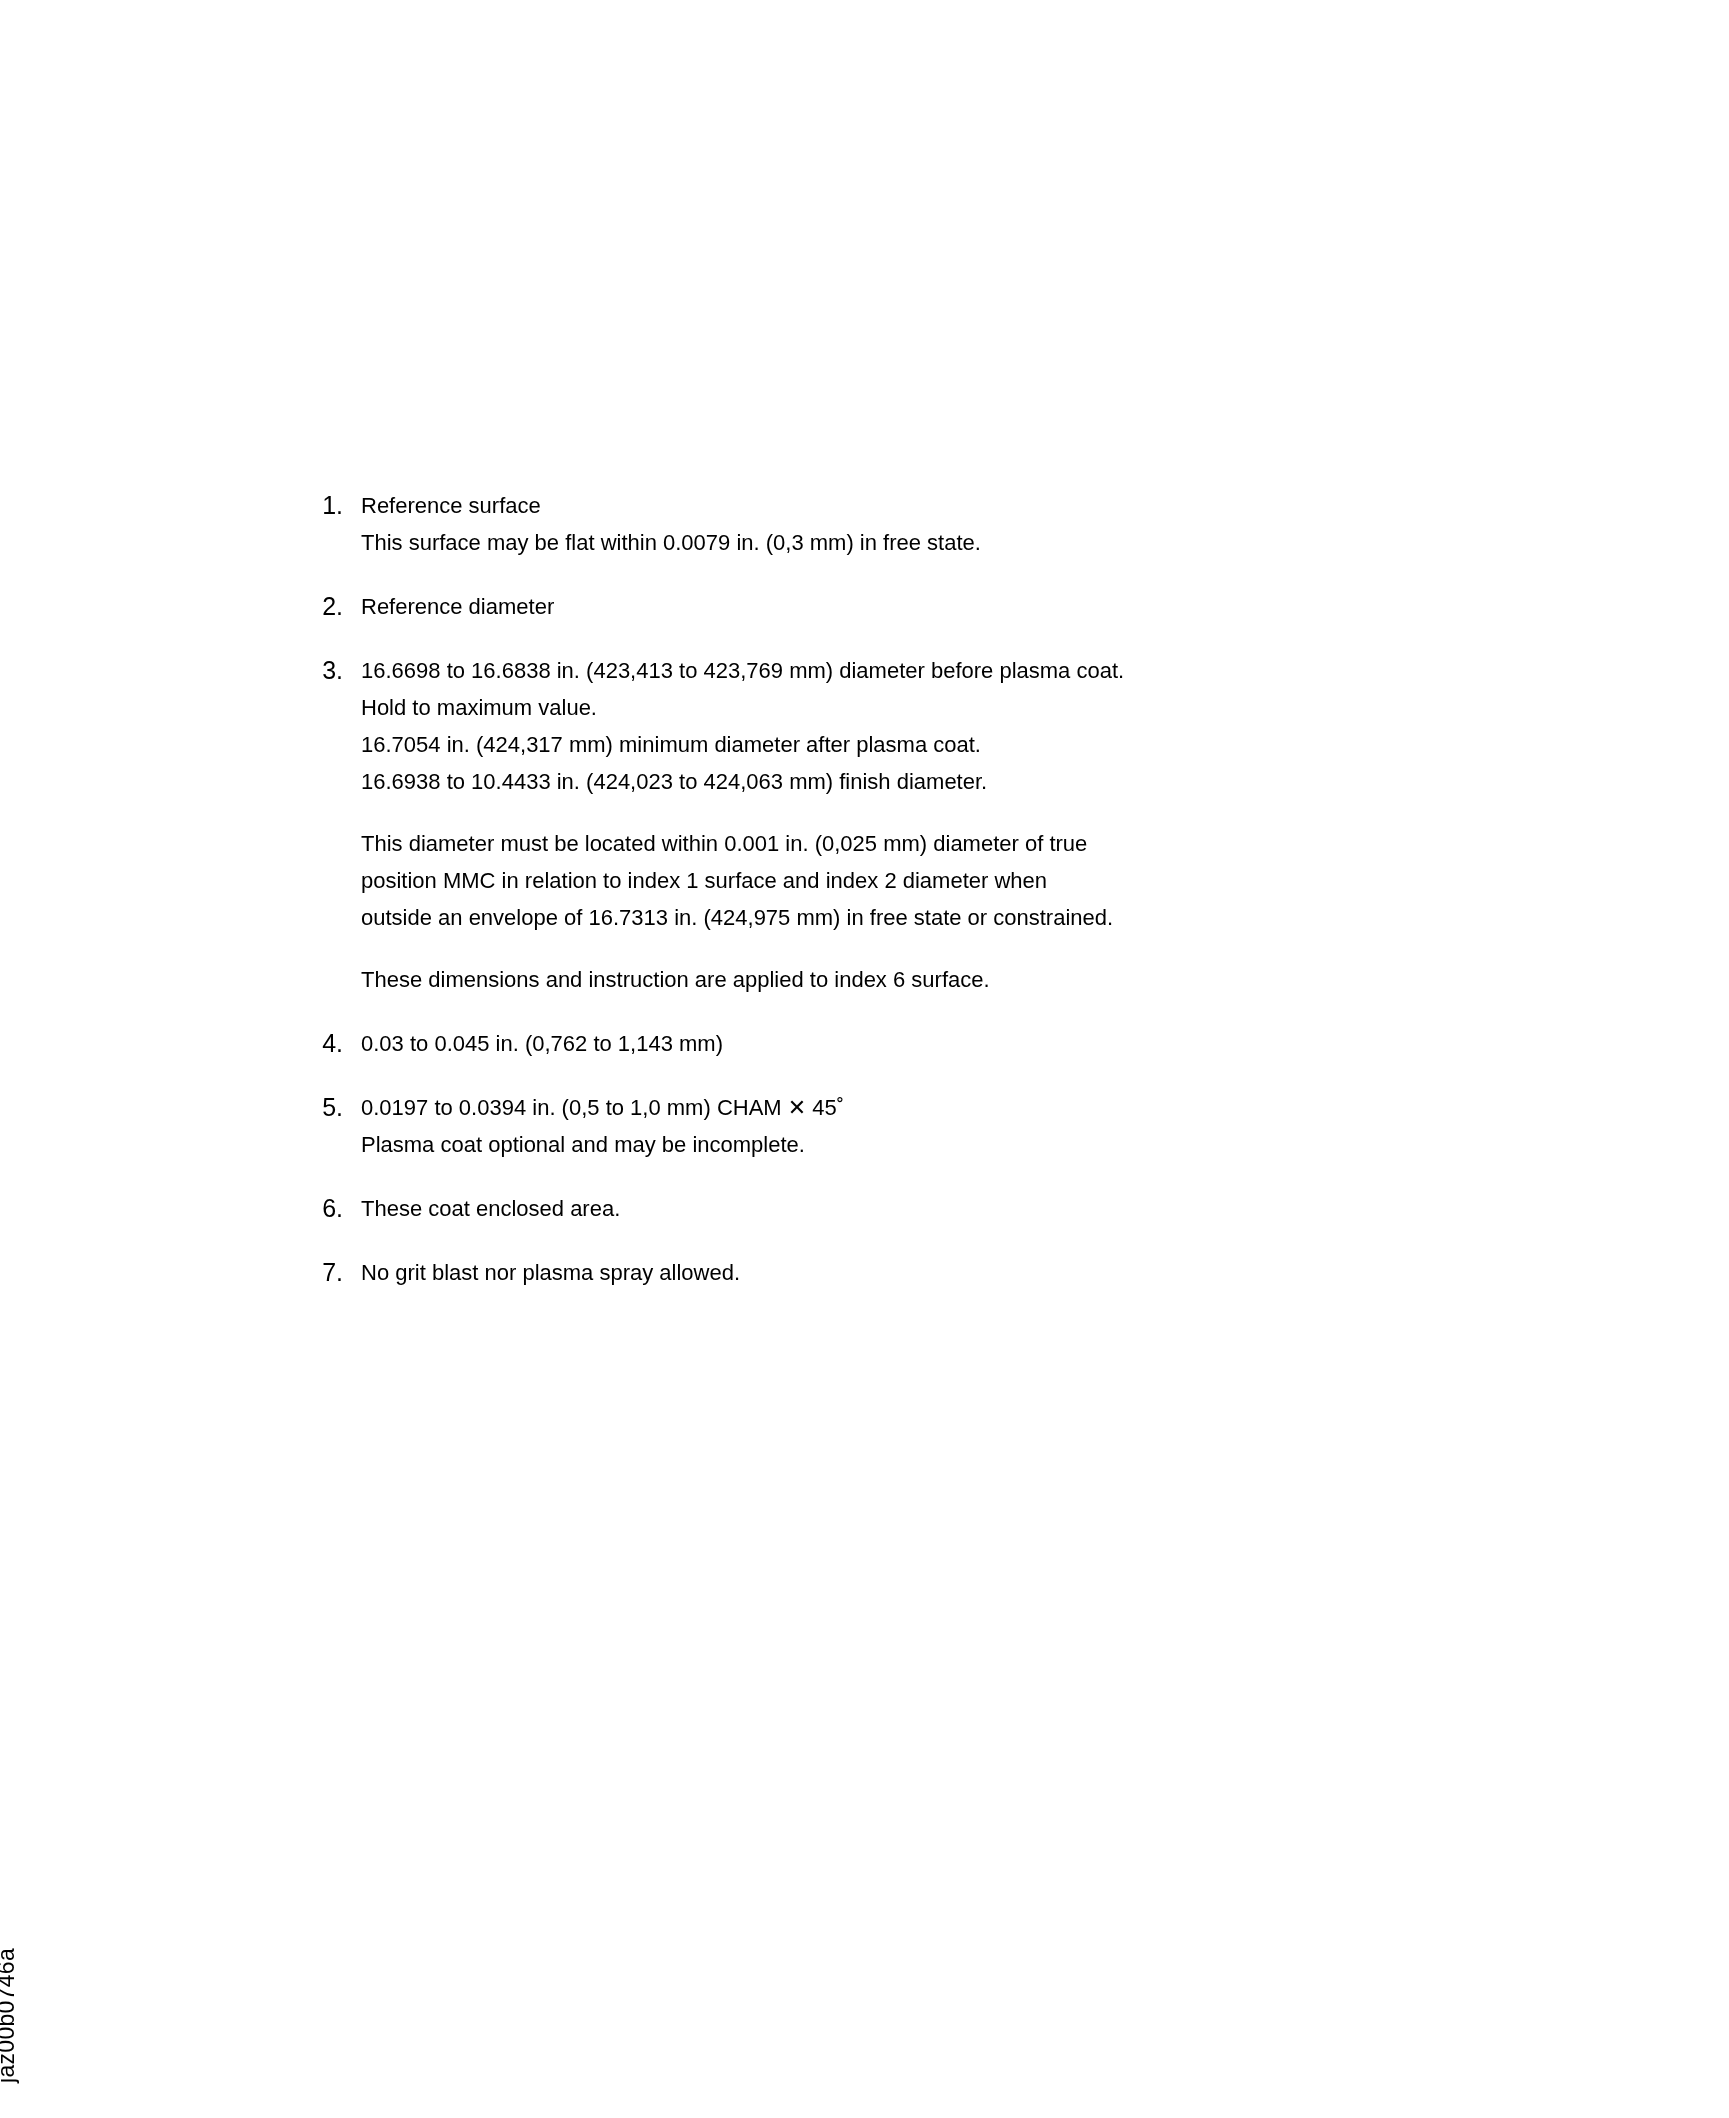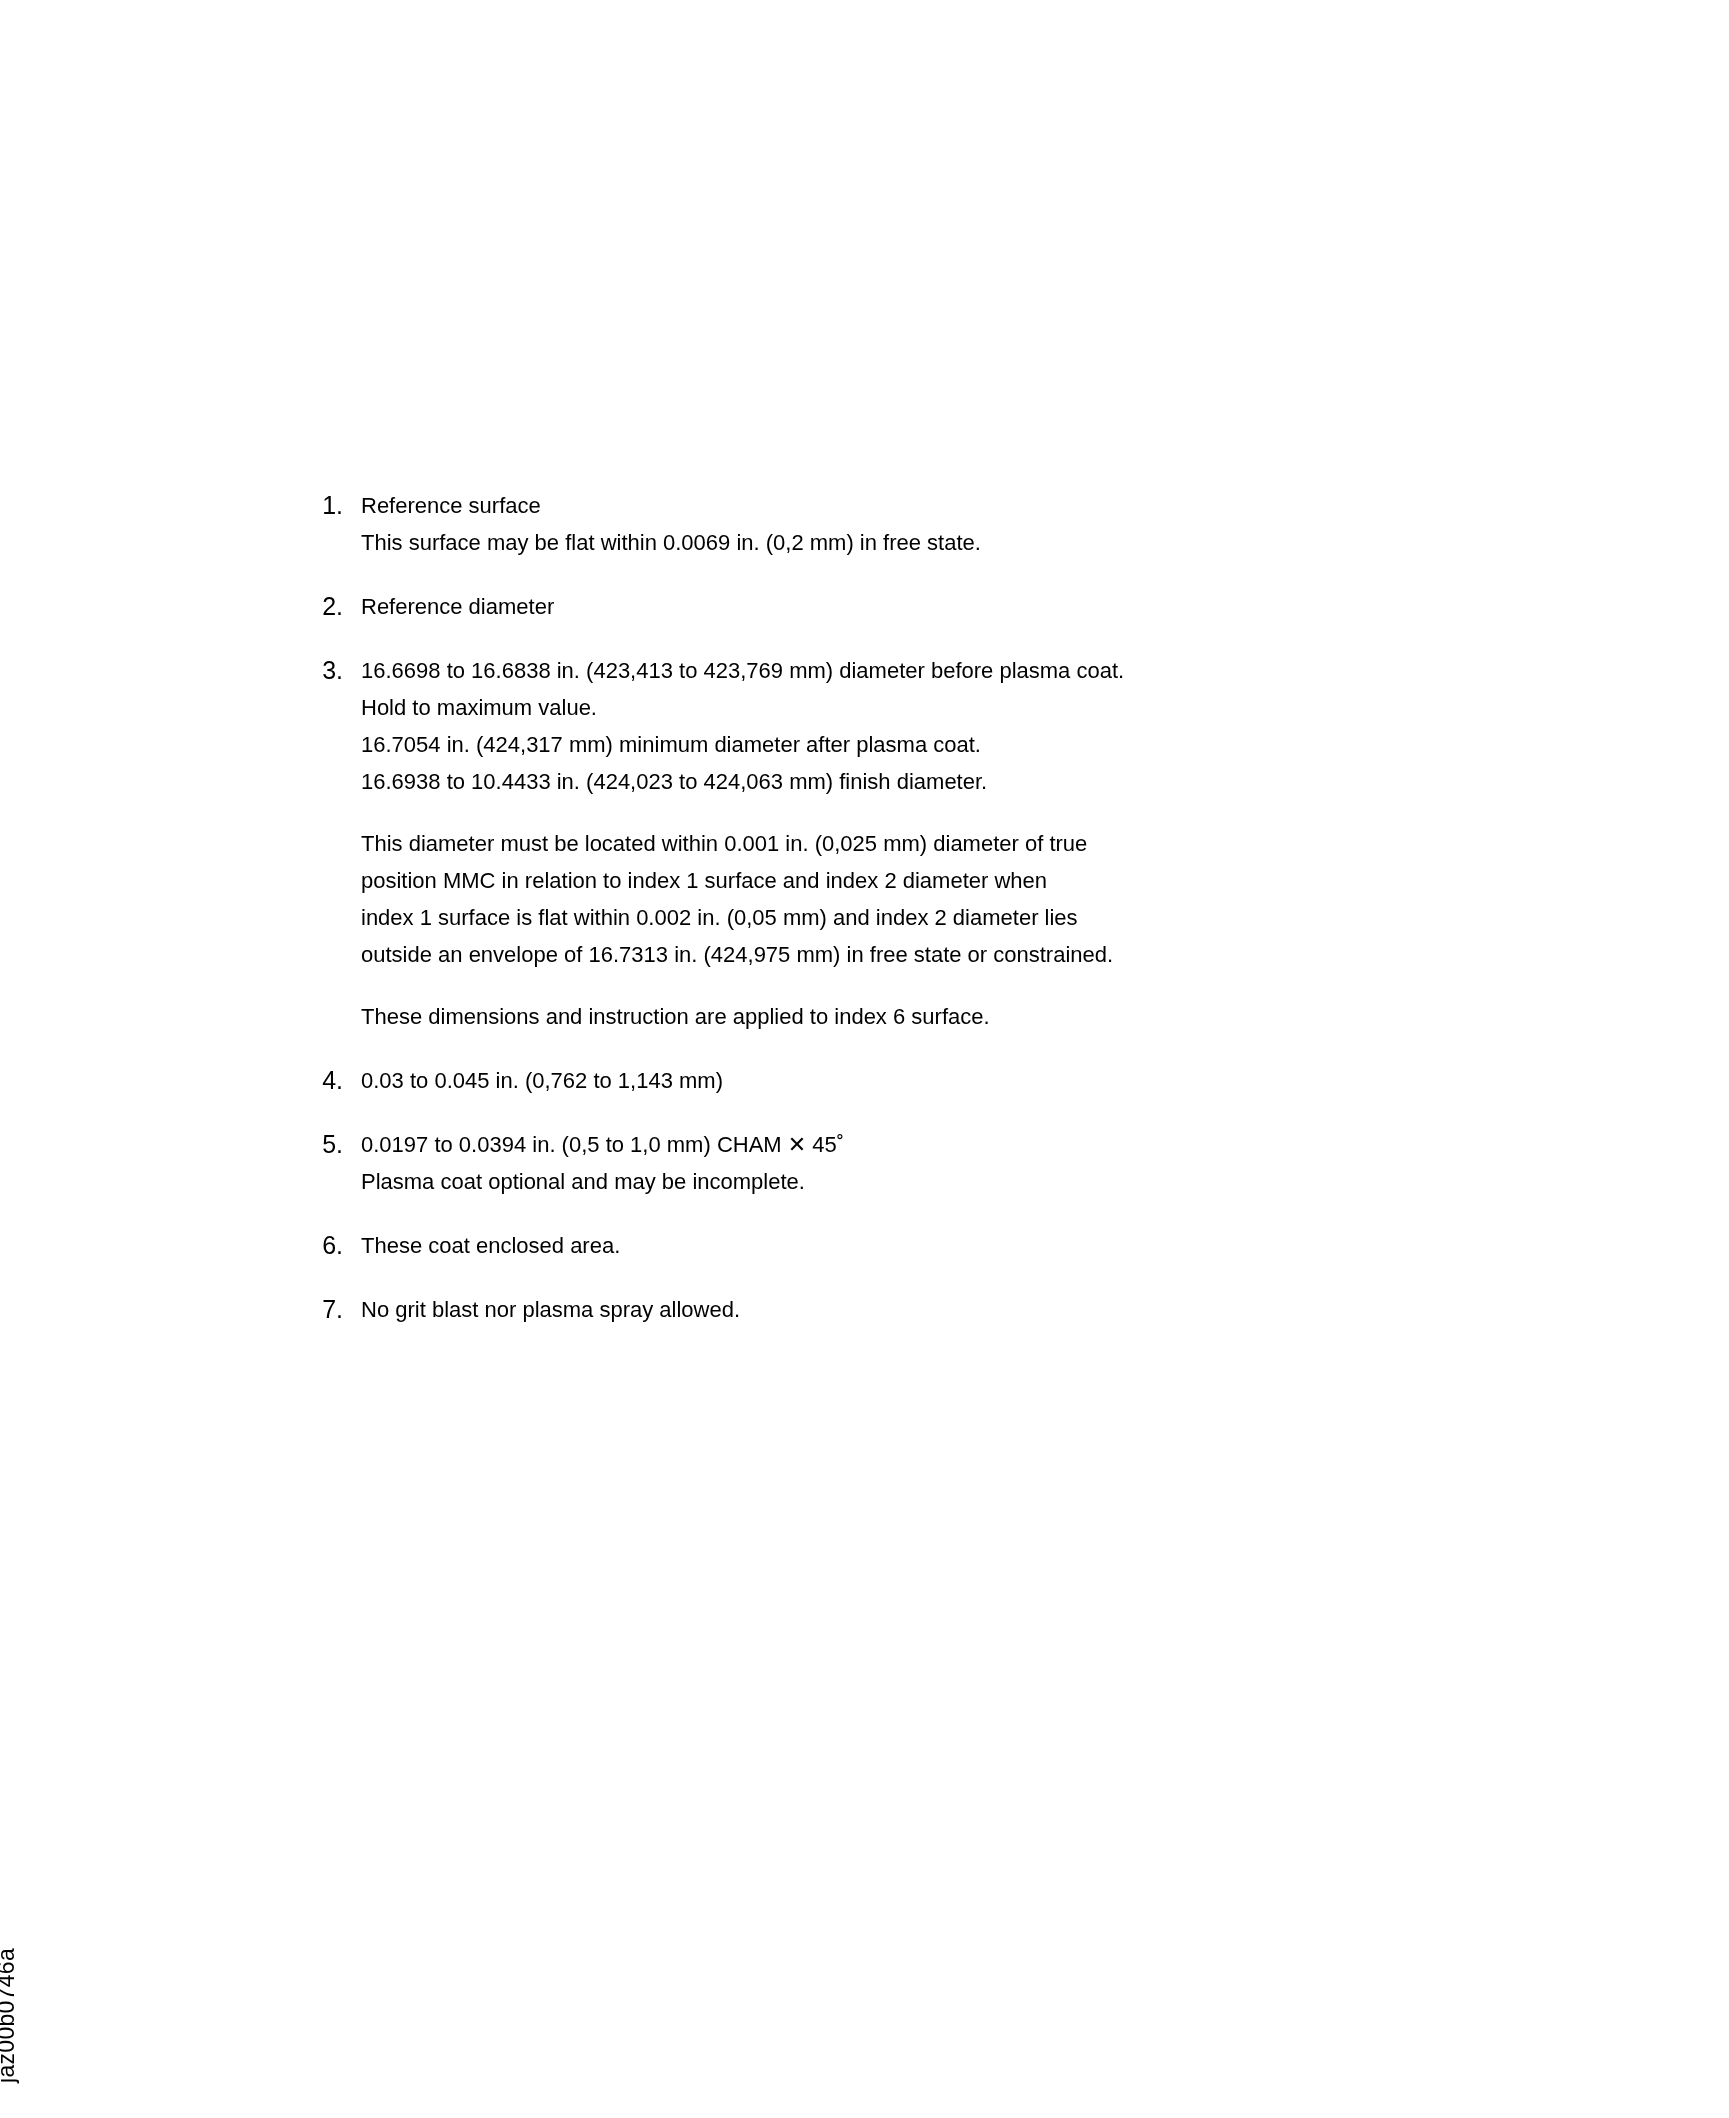--- a/index.html
+++ b/index.html
@@ -67,40 +67,39 @@
   }
 </style>
 </head>
 <body>
 
 <div id="notes-list">
     <div class="note-item">
       <div class="note-number">1.</div>
       <div class="note-body">
         <div class="note-line">Reference surface</div>
-        <div class="note-line">This surface may be flat within 0.0069 in. (0,2 mm) in free state.</div>
+        <div class="note-line">This surface may be flat within 0.0079 in. (0,3 mm) in free state.</div>
       </div>
     </div>
     <div class="note-item">
       <div class="note-number">2.</div>
       <div class="note-body">
         <div class="note-line">Reference diameter</div>
       </div>
     </div>
     <div class="note-item">
       <div class="note-number">3.</div>
       <div class="note-body">
         <div class="note-line">16.6698 to 16.6838 in. (423,413 to 423,769 mm) diameter before plasma coat.</div>
         <div class="note-line">Hold to maximum value.</div>
         <div class="note-line">16.7054 in. (424,317 mm) minimum diameter after plasma coat.</div>
         <div class="note-line">16.6938 to 10.4433 in. (424,023 to 424,063 mm) finish diameter.</div>
         <div class="note-gap"></div>
         <div class="note-line">This diameter must be located within 0.001 in. (0,025 mm) diameter of true</div>
         <div class="note-line">position MMC in relation to index 1 surface and index 2 diameter when</div>
-        <div class="note-line">index 1 surface is flat within 0.002 in. (0,05 mm) and index 2 diameter lies</div>
         <div class="note-line">outside an envelope of 16.7313 in. (424,975 mm) in free state or constrained.</div>
         <div class="note-gap"></div>
         <div class="note-line">These dimensions and instruction are applied to index 6 surface.</div>
       </div>
     </div>
     <div class="note-item">
       <div class="note-number">4.</div>
       <div class="note-body">
         <div class="note-line">0.03 to 0.045 in. (0,762 to 1,143 mm)</div>
       </div>

